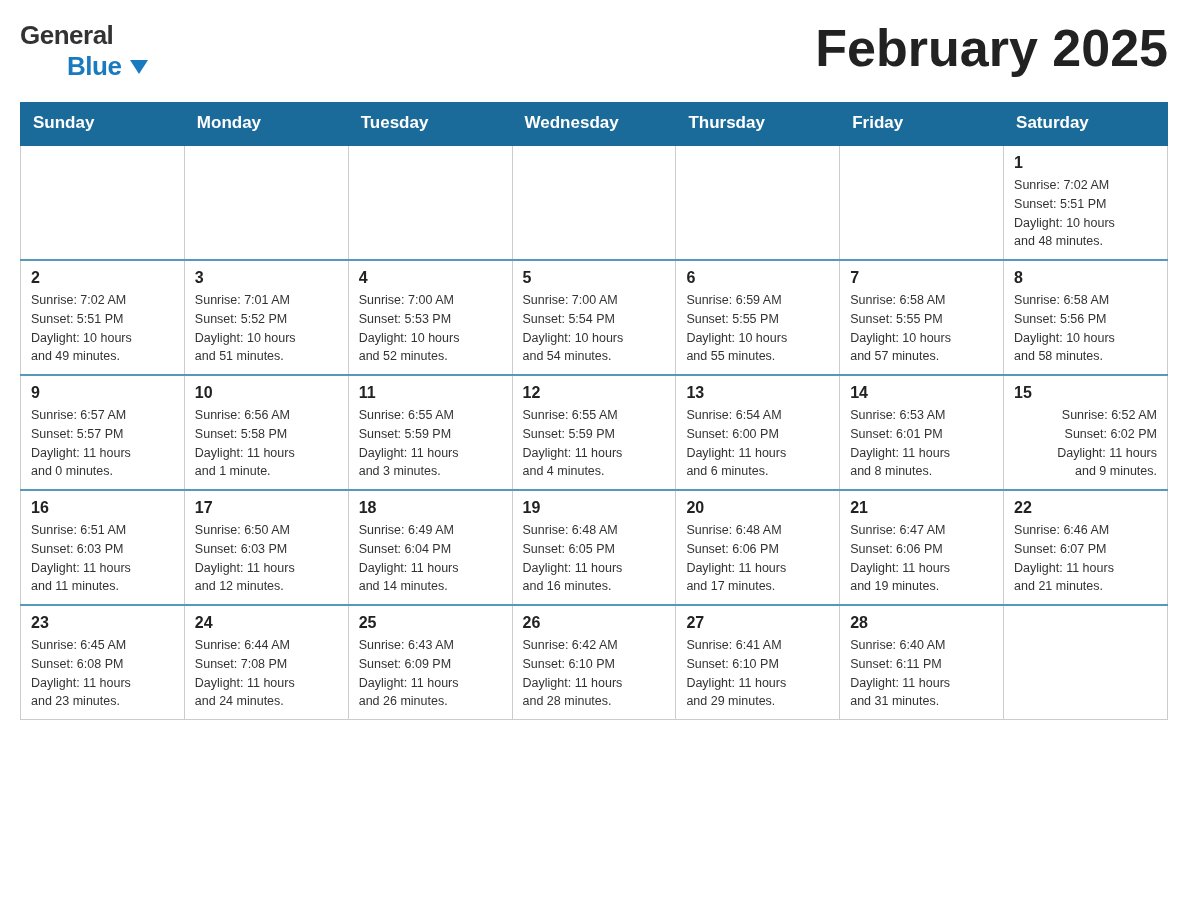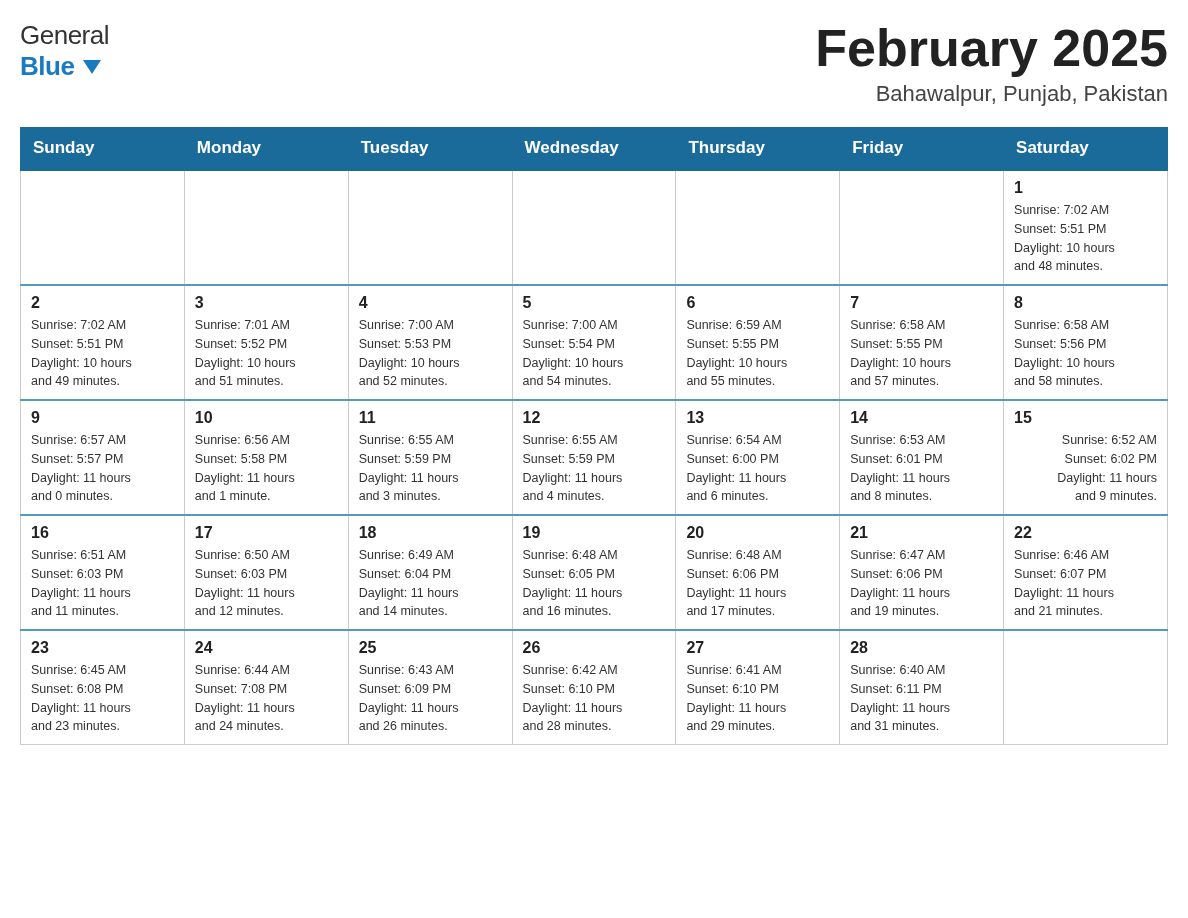--- a/index.html
+++ b/index.html
@@ -83,29 +83,30 @@
     .logo-row {
       display: flex;
       align-items: center;
     }
     .logo-text {
       display: flex;
       flex-direction: column;
     }
     .logo-general-text {
       font-size: 26px;
-      font-weight: normal;
+      font-weight: bold;
       color: #333;
       letter-spacing: -0.5px;
     }
     .logo-blue-text {
       font-size: 26px;
       font-weight: bold;
       color: #1a7abf;
       letter-spacing: -0.5px;
+      margin-left: 47px;
     }
   </style>
 </head>
 <body>
 
 <div class="header">
   <div class="logo">
     <div class="logo-row">
       <div class="logo-text">
         <span class="logo-general-text">General</span>
@@ -113,21 +114,20 @@
           <span>Blue</span>
           <svg width="18" height="14" viewBox="0 0 18 14" style="display:inline-block;vertical-align:middle;margin-left:2px;margin-bottom:2px;">
             <polygon points="0,0 18,0 9,14" fill="#1a7abf"></polygon>
           </svg>
         </span>
       </div>
     </div>
   </div>
   <div class="title-block">
     <div class="month-title">February 2025</div>
-    <div class="location-title">Bahawalpur, Punjab, Pakistan</div>
   </div>
 </div>
 
 <table class="calendar">
   <thead>
     <tr>
     <th>Sunday</th>
         <th>Monday</th>
         <th>Tuesday</th>
         <th>Wednesday</th>

